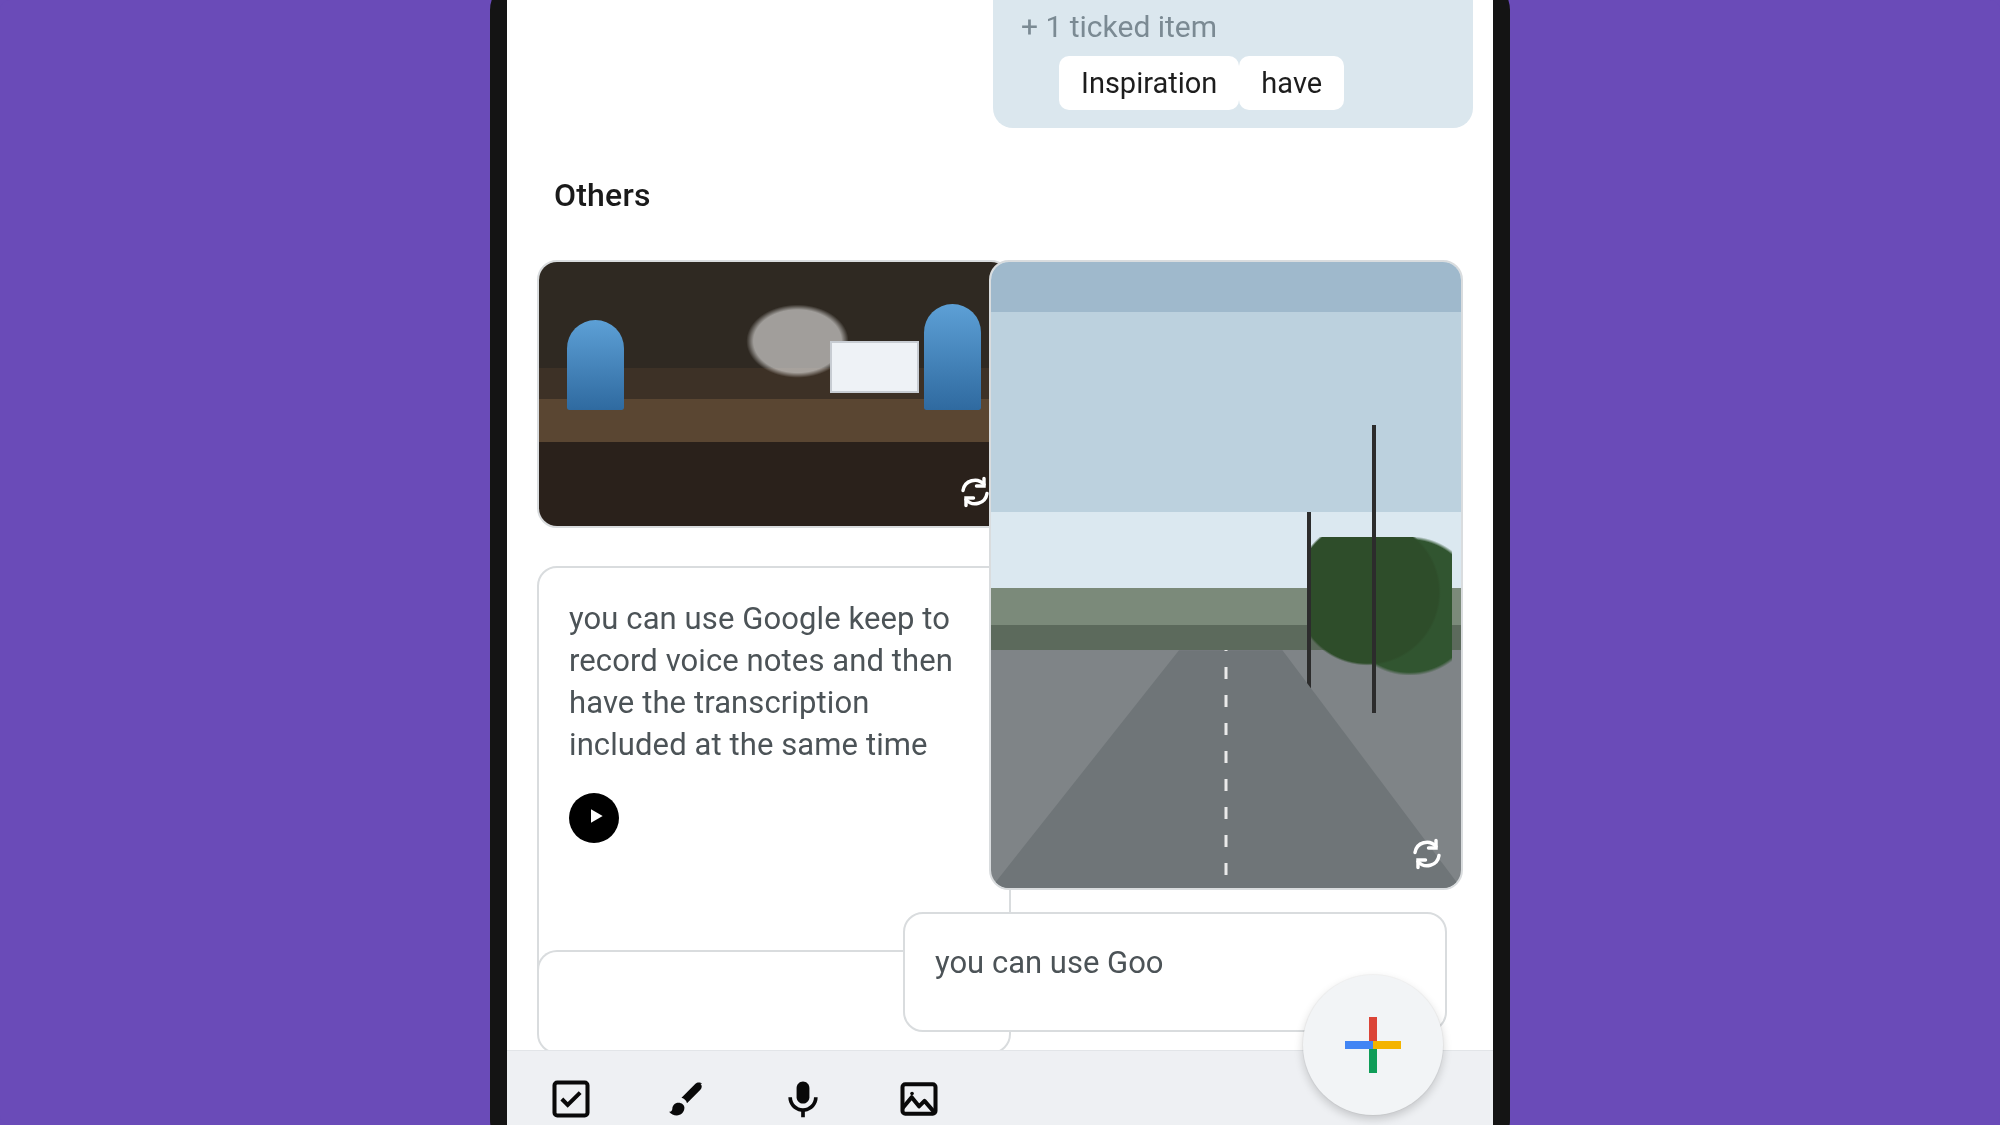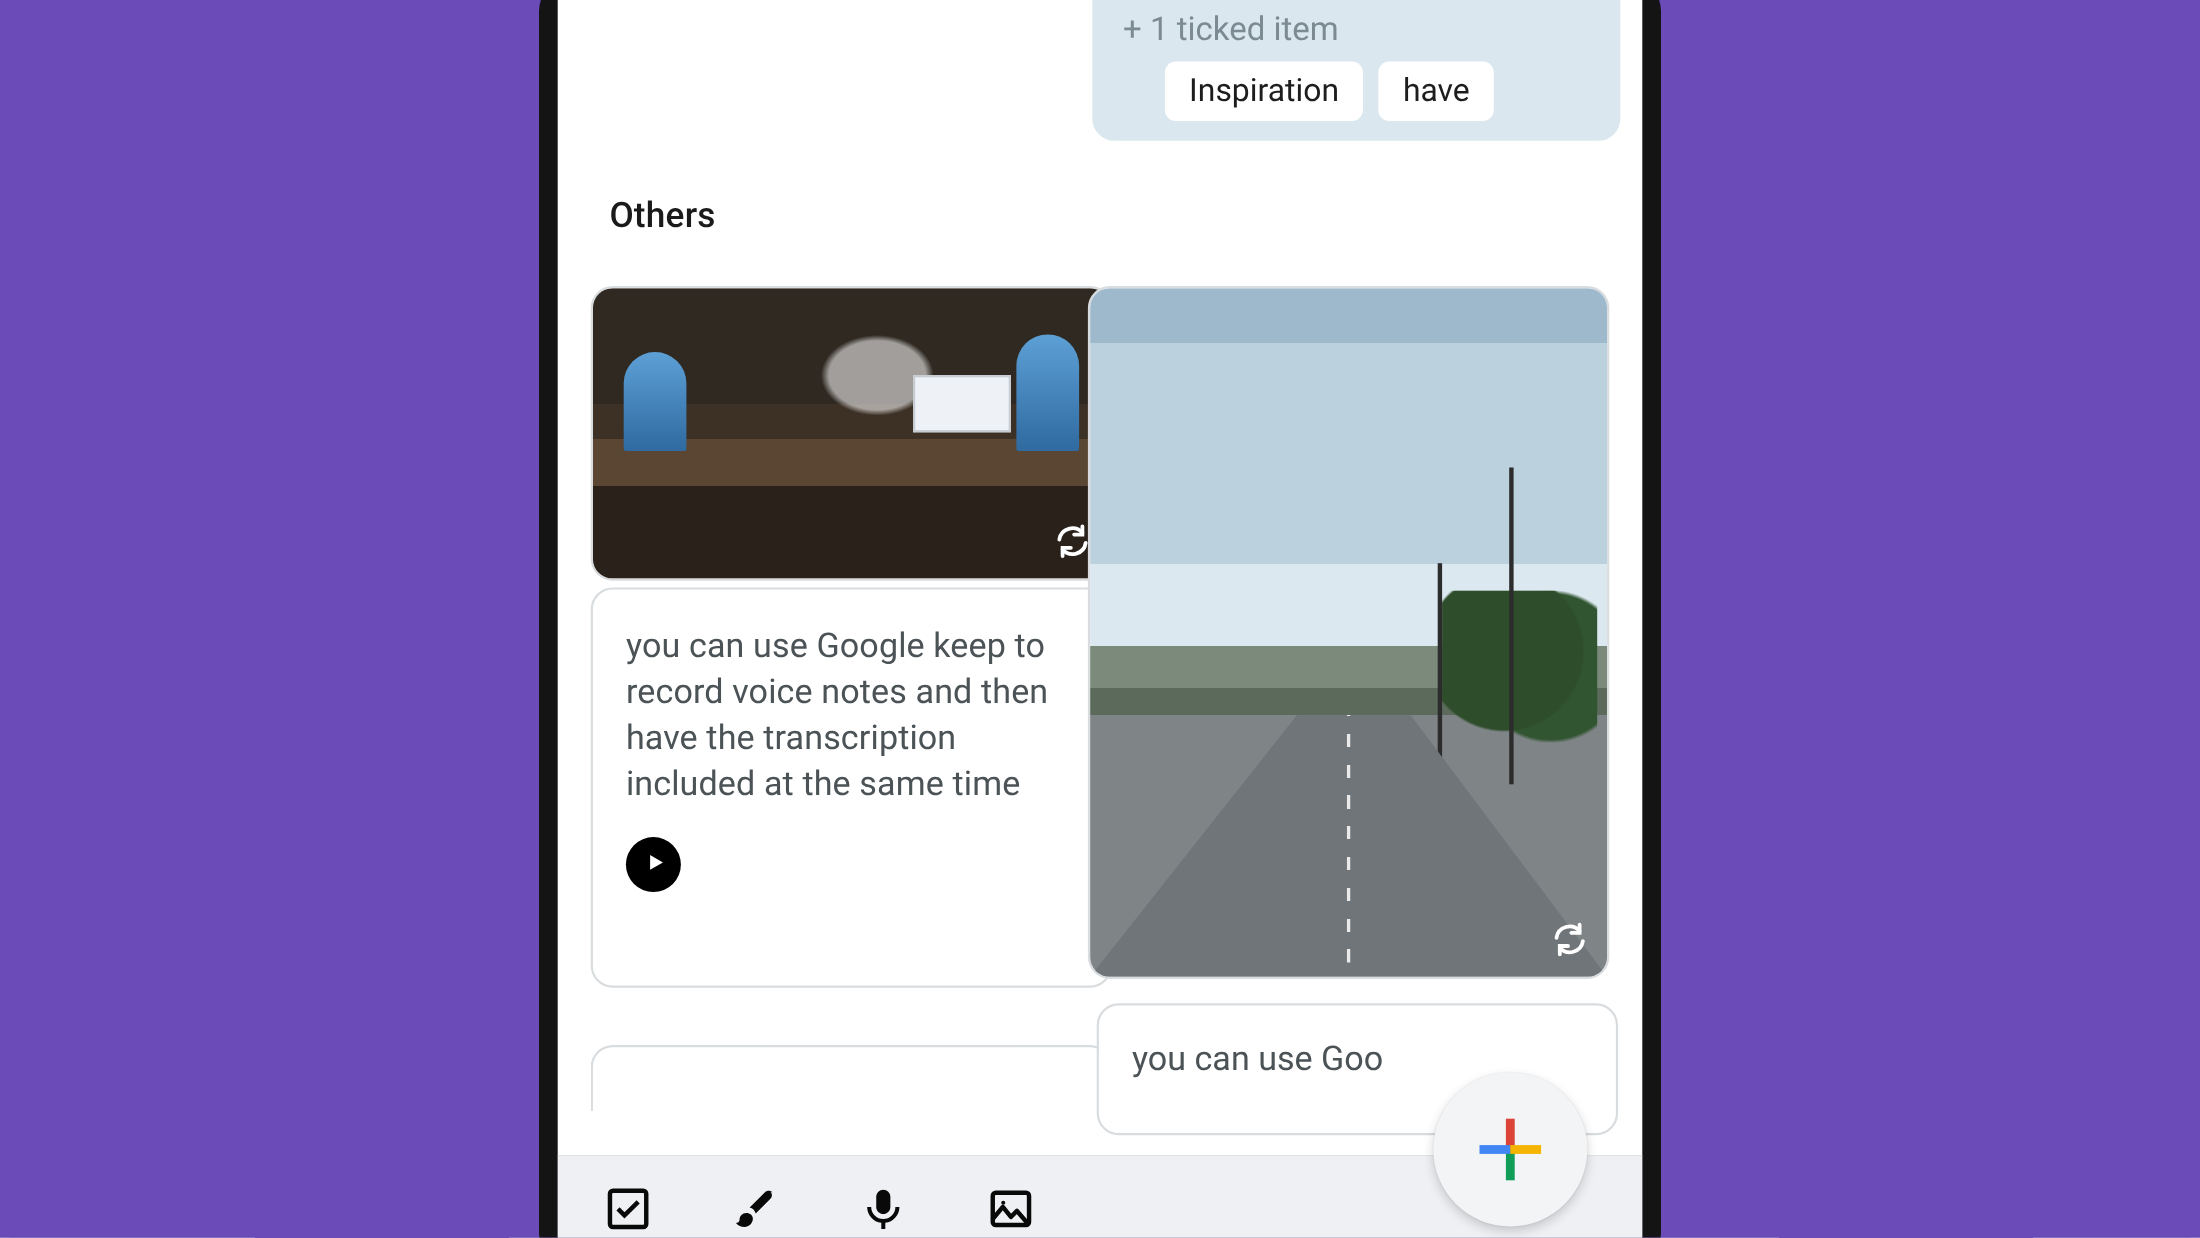--- a/index.html
+++ b/index.html
@@ -54,21 +54,20 @@
     justify-content: flex-end;
     gap: 12px;
   }
   .ticked-text {
     color: #7b8a93;
     font-size: 30px;
     margin-left: 6px;
   }
   .tag-row {
     display: flex;
-    gap: 14px;
     padding-left: 44px;
   }
   .tag {
     background: #ffffff;
     border-radius: 10px;
     padding: 10px 22px;
     font-size: 29px;
     color: #1d1d1d;
   }
 
@@ -267,24 +266,24 @@
     width: 56px; height: 56px; position: relative;
   }
   .gplus .bar { position:absolute; }
   .gplus .v-top    { left: 24px; top: 0;    width: 8px;  height: 28px; background:#db4437; } 
   .gplus .v-bottom { left: 24px; bottom: 0; width: 8px;  height: 28px; background:#0f9d58; } 
   .gplus .h-left   { top: 24px;  left: 0;   height: 8px; width: 28px;  background:#4285f4; } 
   .gplus .h-right  { top: 24px;  right: 0;  height: 8px; width: 28px;  background:#f4b400; } 
 
   
   .card-church { left: 12px; top: 0; width: 474px; height: 268px; }
-  .card-voice  { left: 12px; top: 274px; width: 474px; height: 364px; }
+  .card-voice  { left: 12px; top: 306px; width: 474px; height: 488px; }
   .card-partial-left { left: 12px; top: 690px; width: 474px; height: 60px; border-bottom:none; }
   .card-road   { right: 12px; top: 0; width: 474px; height: 630px; }
-  .card-partial-right { right: 4px; top: 652px; width: 474px; height: 120px; }
+  .card-partial-right { right: 28px; top: 652px; width: 544px; height: 120px; }
 
 </style>
 </head>
 <body>
 
 <div class="stage">
   <div class="phone">
     <div class="screen">
 
       <div class="top-card">

